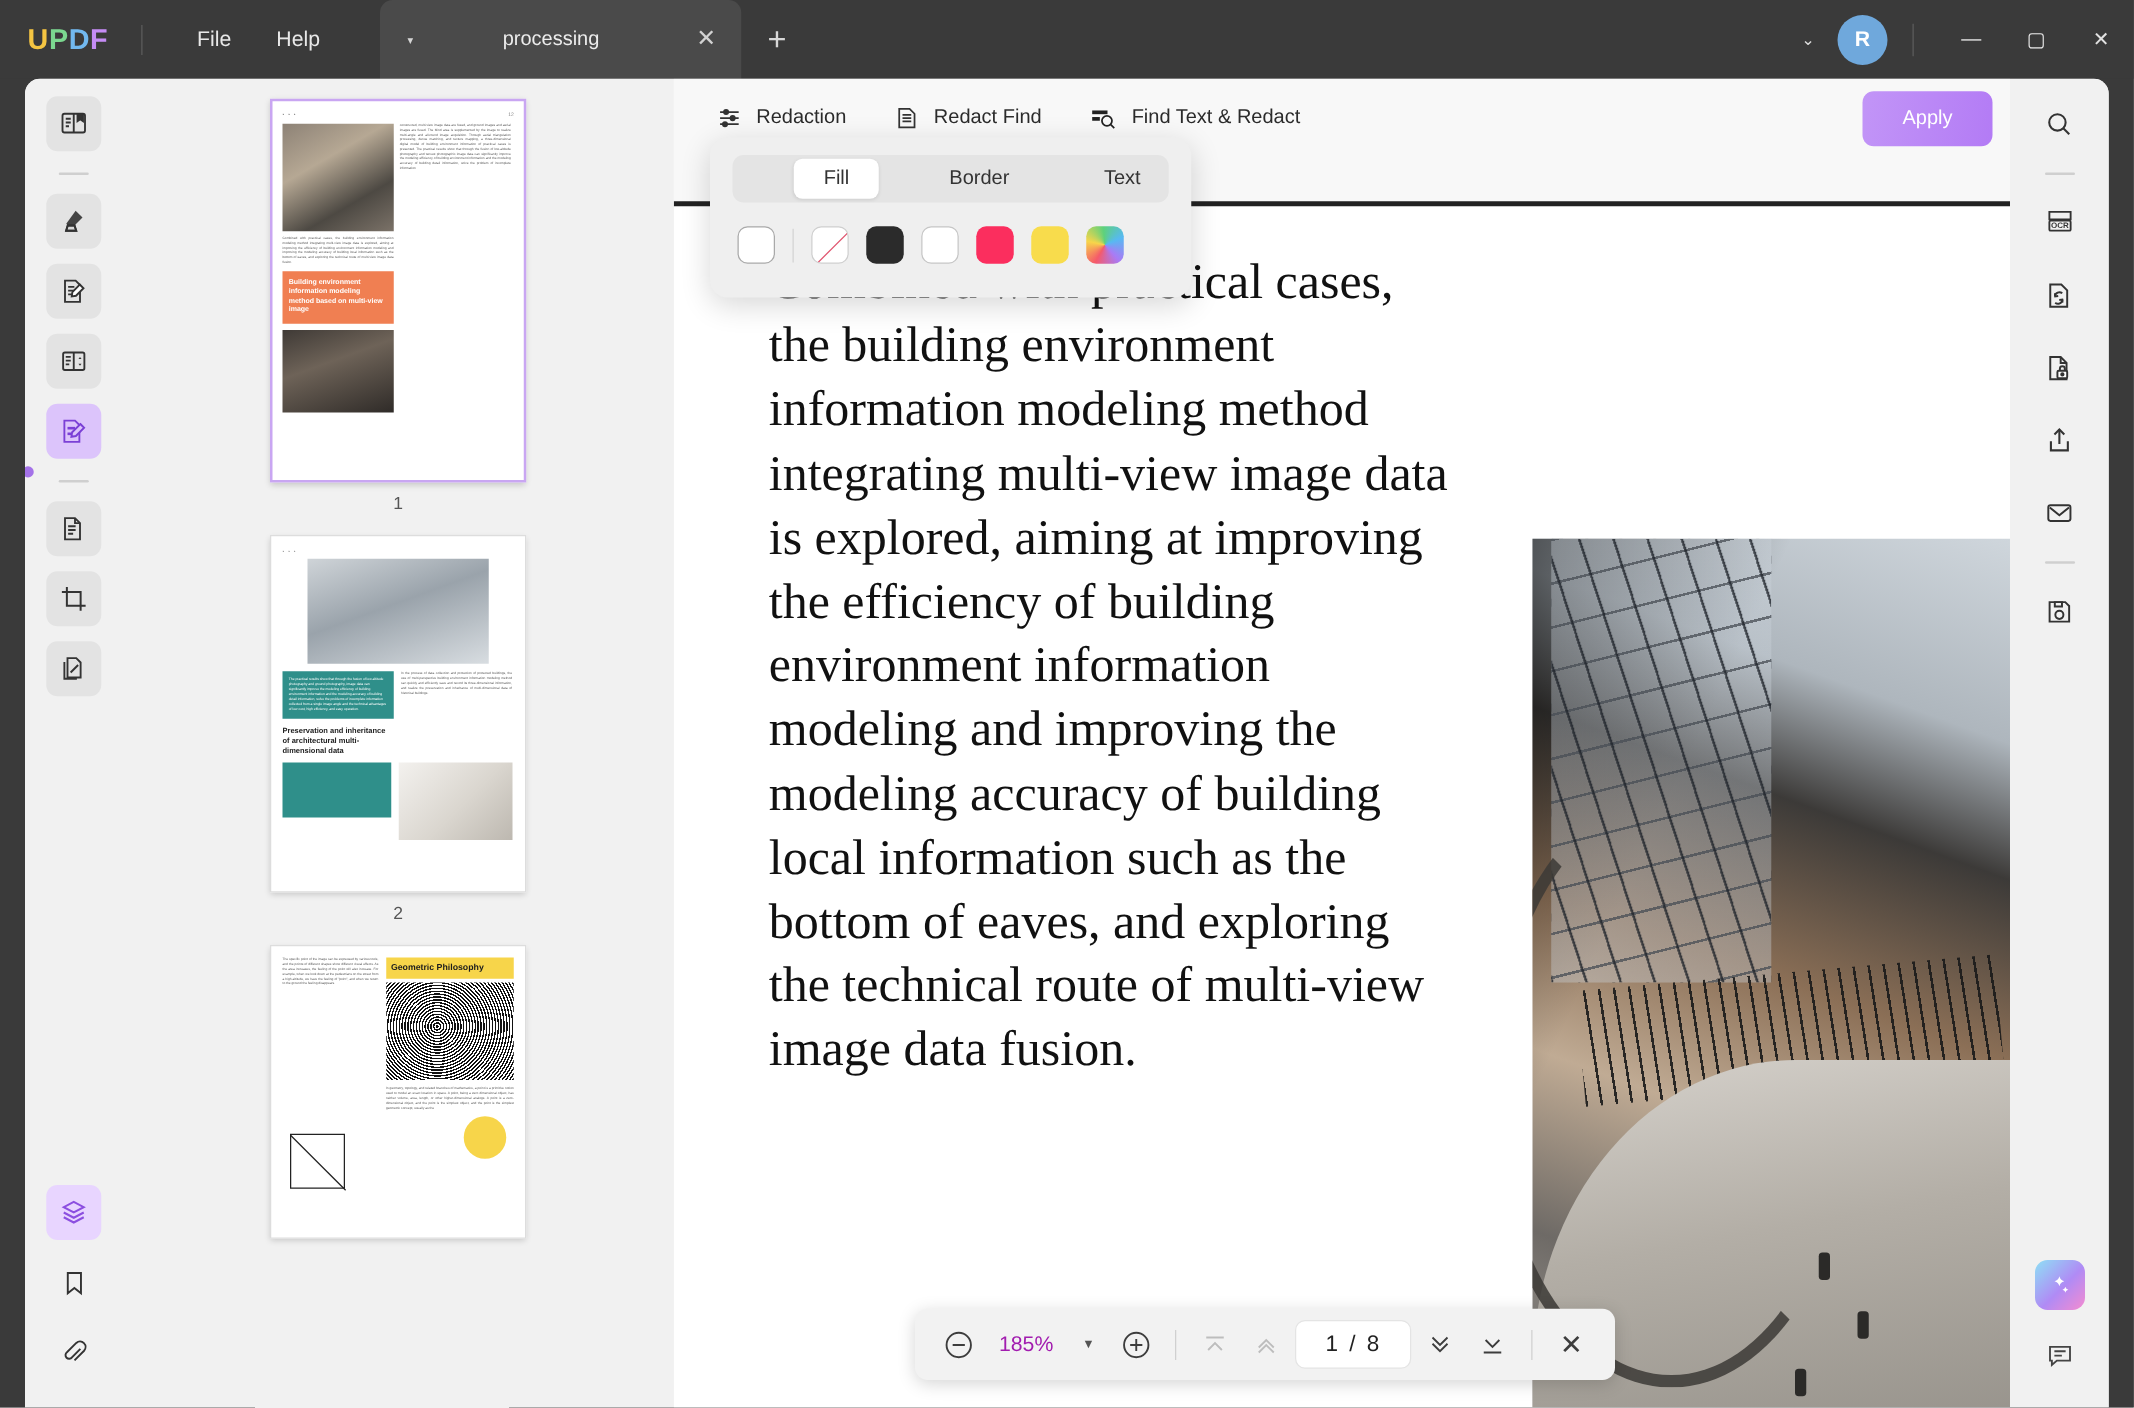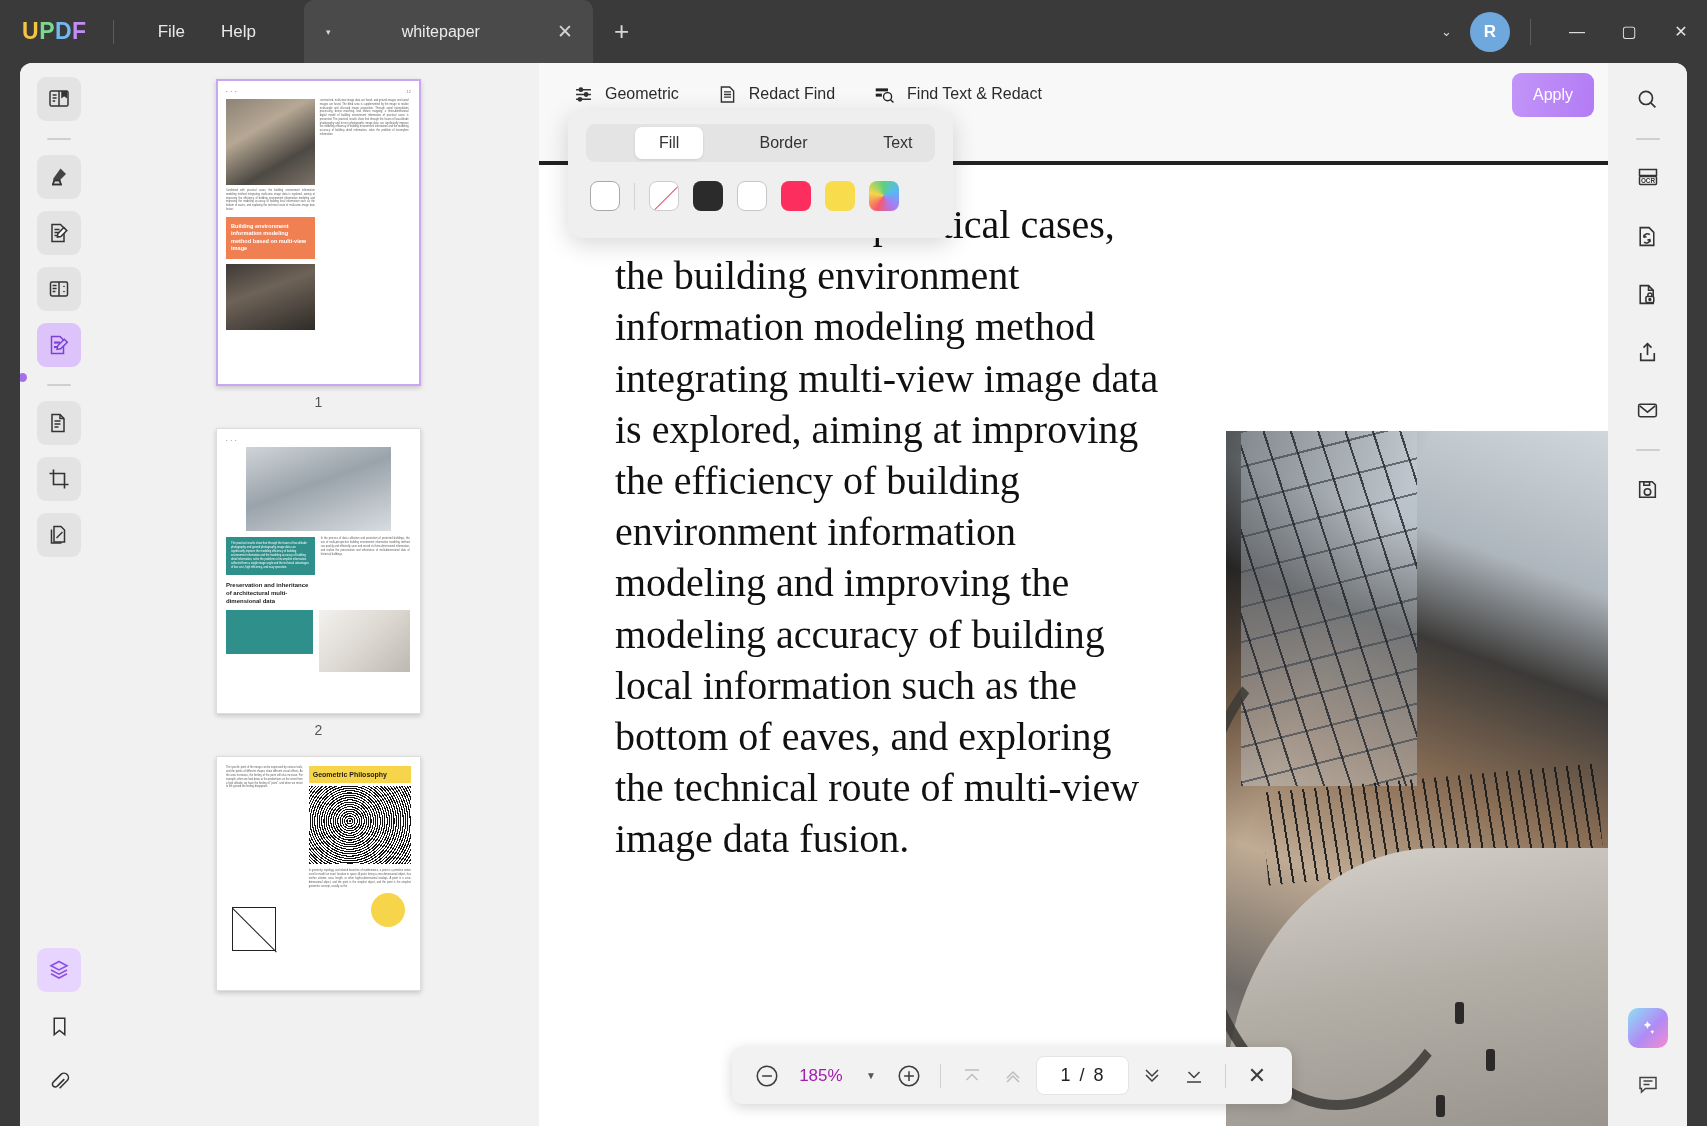--- a/index.html
+++ b/index.html
@@ -159,21 +159,21 @@
     background:#f8f8f8; position:relative; z-index:5;
   }
   .tool {
     display:flex; align-items:center; gap:11px; padding:9px 16px;
     border-radius:8px; font-size:16px; color:#2b2b2b; white-space:nowrap;
   }
   .tool.active { background:#e9dcfd; color:#8b4ae8; }
   .tool .ic { display:flex; align-items:center; }
   .apply-btn {
     position:absolute; right:14px; top:10px;
-    width:82px; height:44px; border-radius:9px;
+    width:104px; height:44px; border-radius:9px;
     background:linear-gradient(100deg,#c295f7,#b37bf5);
     color:#fff; font-size:16px; display:flex; align-items:center; justify-content:center;
     border:none; font-family:inherit;
   }
 
   
   .popover {
     position:absolute; left:29px; top:47px; width:385px; height:128px;
     background:#efefef; border-radius:14px;
     box-shadow:0 6px 24px rgba(0,0,0,.16); z-index:20; padding:14px 18px;
@@ -288,21 +288,21 @@
         <span>D</span>
         <span>F</span>
       </div>
       <div class="tb-sep"></div>
       <div class="menu-item">File</div>
       <div class="menu-item">Help</div>
     </div>
 
     <div class="tab">
       <span class="tab-caret">▾</span>
-      <span class="tab-title">whitepaper</span>
+      <span class="tab-title">processing</span>
       <span class="tab-close">✕</span>
     </div>
     <div class="tab-add">+</div>
 
     <div class="tb-right">
       <span class="tbr-caret">⌄</span>
       <div class="avatar">R</div>
       <div class="vdiv"></div>
       <div class="win-btn">—</div>
       <div class="win-btn">▢</div>
@@ -487,21 +487,21 @@
       <div class="toolbar">
         <div class="tool">
           <span class="ic">
             <svg width="21" height="21" viewBox="0 0 24 24" fill="none" stroke="#333" stroke-width="1.7">
               <path d="M3.5 6.5h17M3.5 12h17M3.5 17.5h17"></path>
               <circle cx="9" cy="6.5" r="1.9" fill="#333"></circle>
               <circle cx="15" cy="12" r="1.9" fill="#333"></circle>
               <circle cx="8" cy="17.5" r="1.9" fill="#333"></circle>
             </svg>
           </span>
-          <span>Geometric</span>
+          <span>Redaction</span>
         </div>
 
 
         <div class="tool">
           <span class="ic">
             <svg width="21" height="21" viewBox="0 0 24 24" fill="none" stroke="#333" stroke-width="1.6">
               <path d="M5 3.5h9.5L19 8v12.5H5z"></path>
               <path d="M8 9h8M8 12h8M8 15h8"></path>
             </svg>
           </span>

